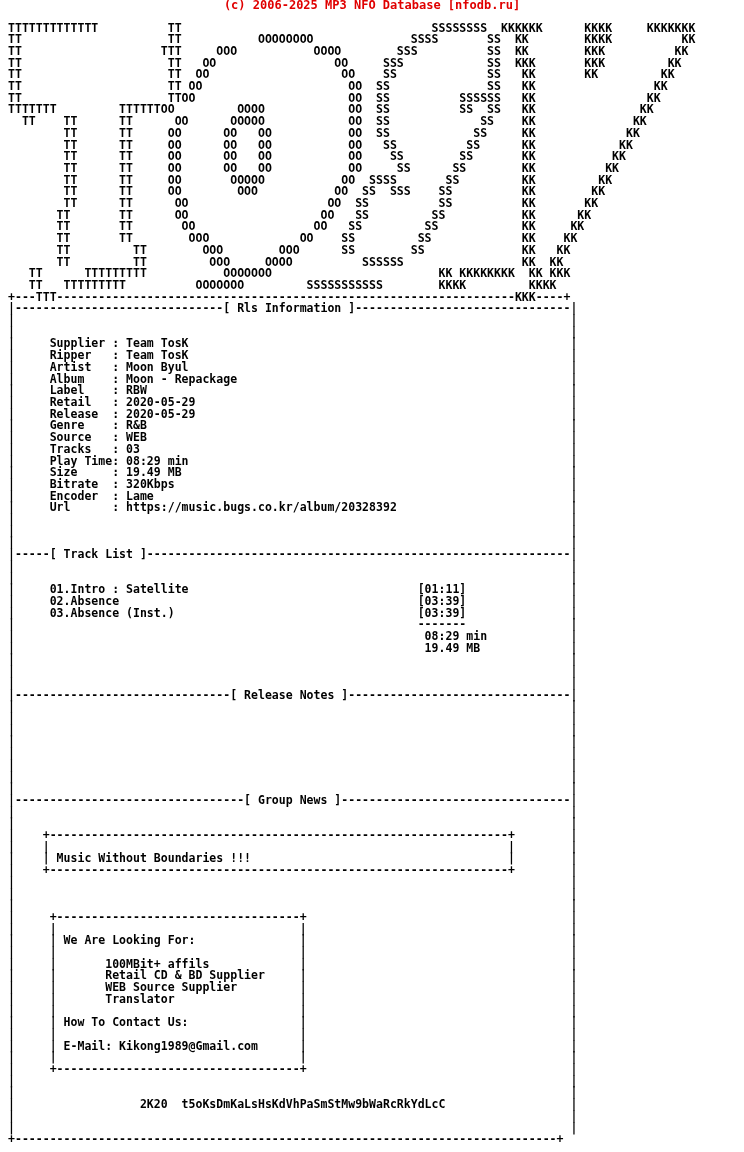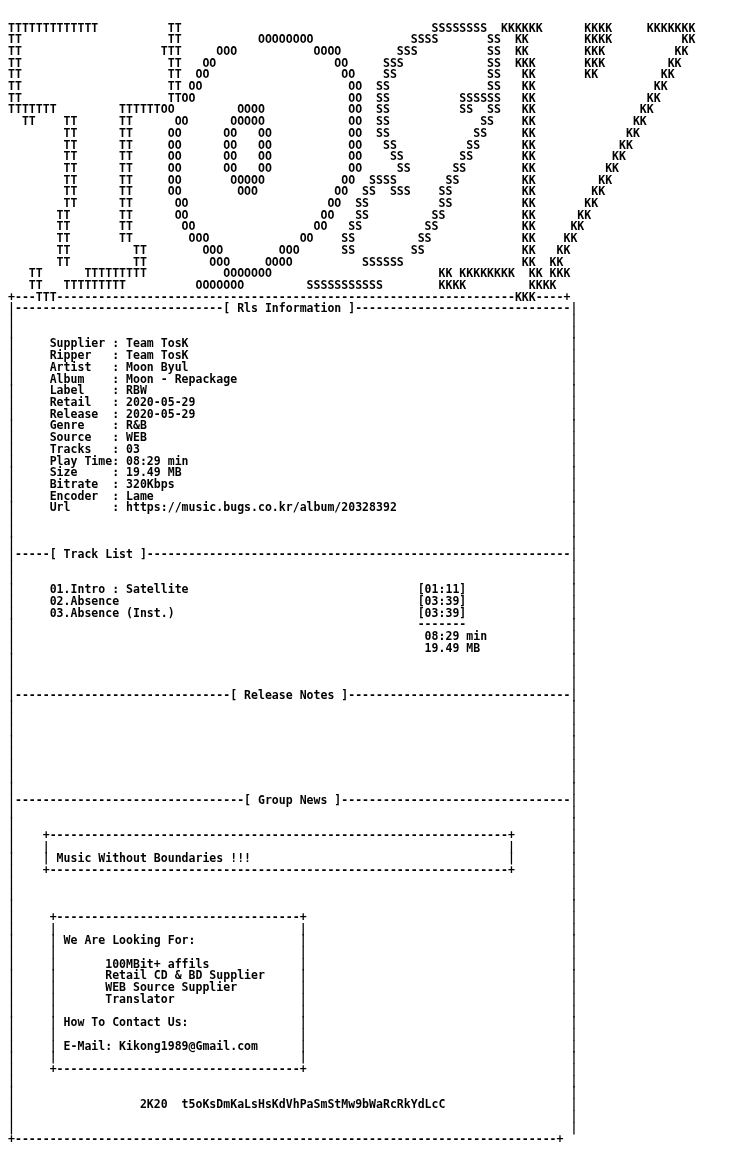--- a/index.html
+++ b/index.html
@@ -52,20 +52,21 @@
   }
   #nfo .body-text {
     font-weight: bold;
   }
 </style>
 </head>
 <body>
 
 <div id="page">
 
+  <div id="copyright">(c) 2006-2025 MP3 NFO Database [nfodb.ru]</div>
 
   <pre id="nfo"><span class="art" id="art-slot">TTTTTTTTTTTTT          TT                                    SSSSSSSS  KKKKKK      KKKK     KKKKKKK
 TT                     TT           OOOOOOOO              SSSS       SS  KK        KKKK          KK
 TT                    TTT     OOO           OOOO        SSS          SS  KK        KKK          KK
 TT                     TT   OO                 OO     SSS            SS  KKK       KKK         KK
 TT                     TT  OO                   OO    SS             SS   KK       KK         KK
 TT                     TT OO                     OO  SS              SS   KK                 KK
 TT                     TTOO                      OO  SS          SSSSSS   KK                KK
 TTTTTTT         TTTTTTOO         OOOO            OO  SS          SS  SS   KK               KK
   TT    TT      TT      OO      OOOOO            OO  SS             SS    KK              KK

